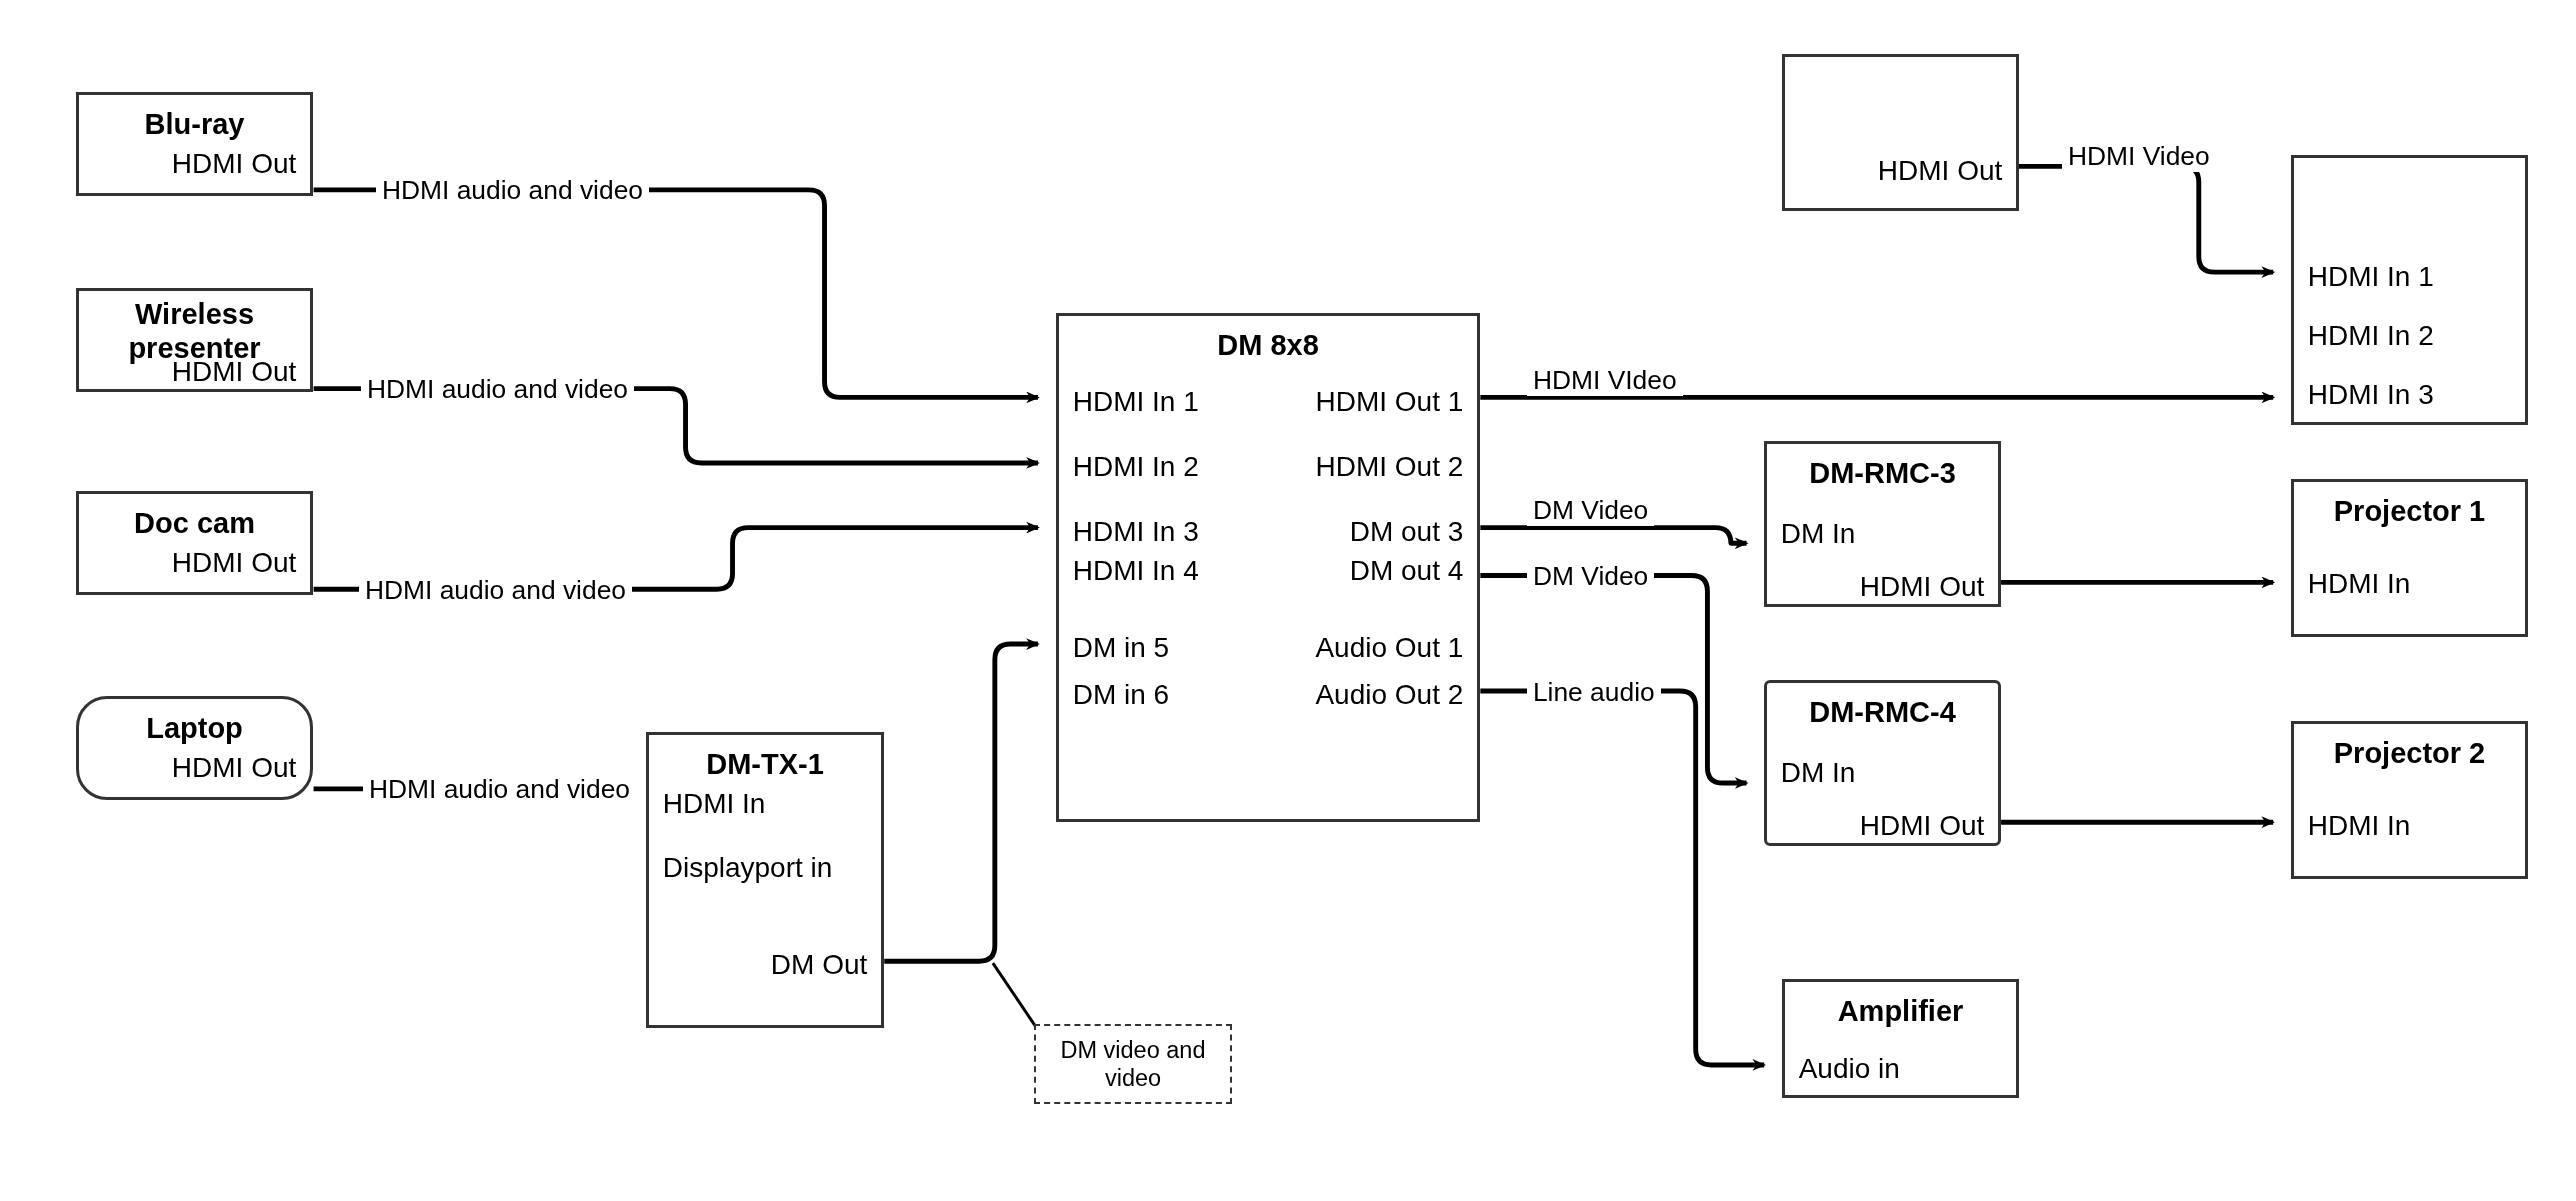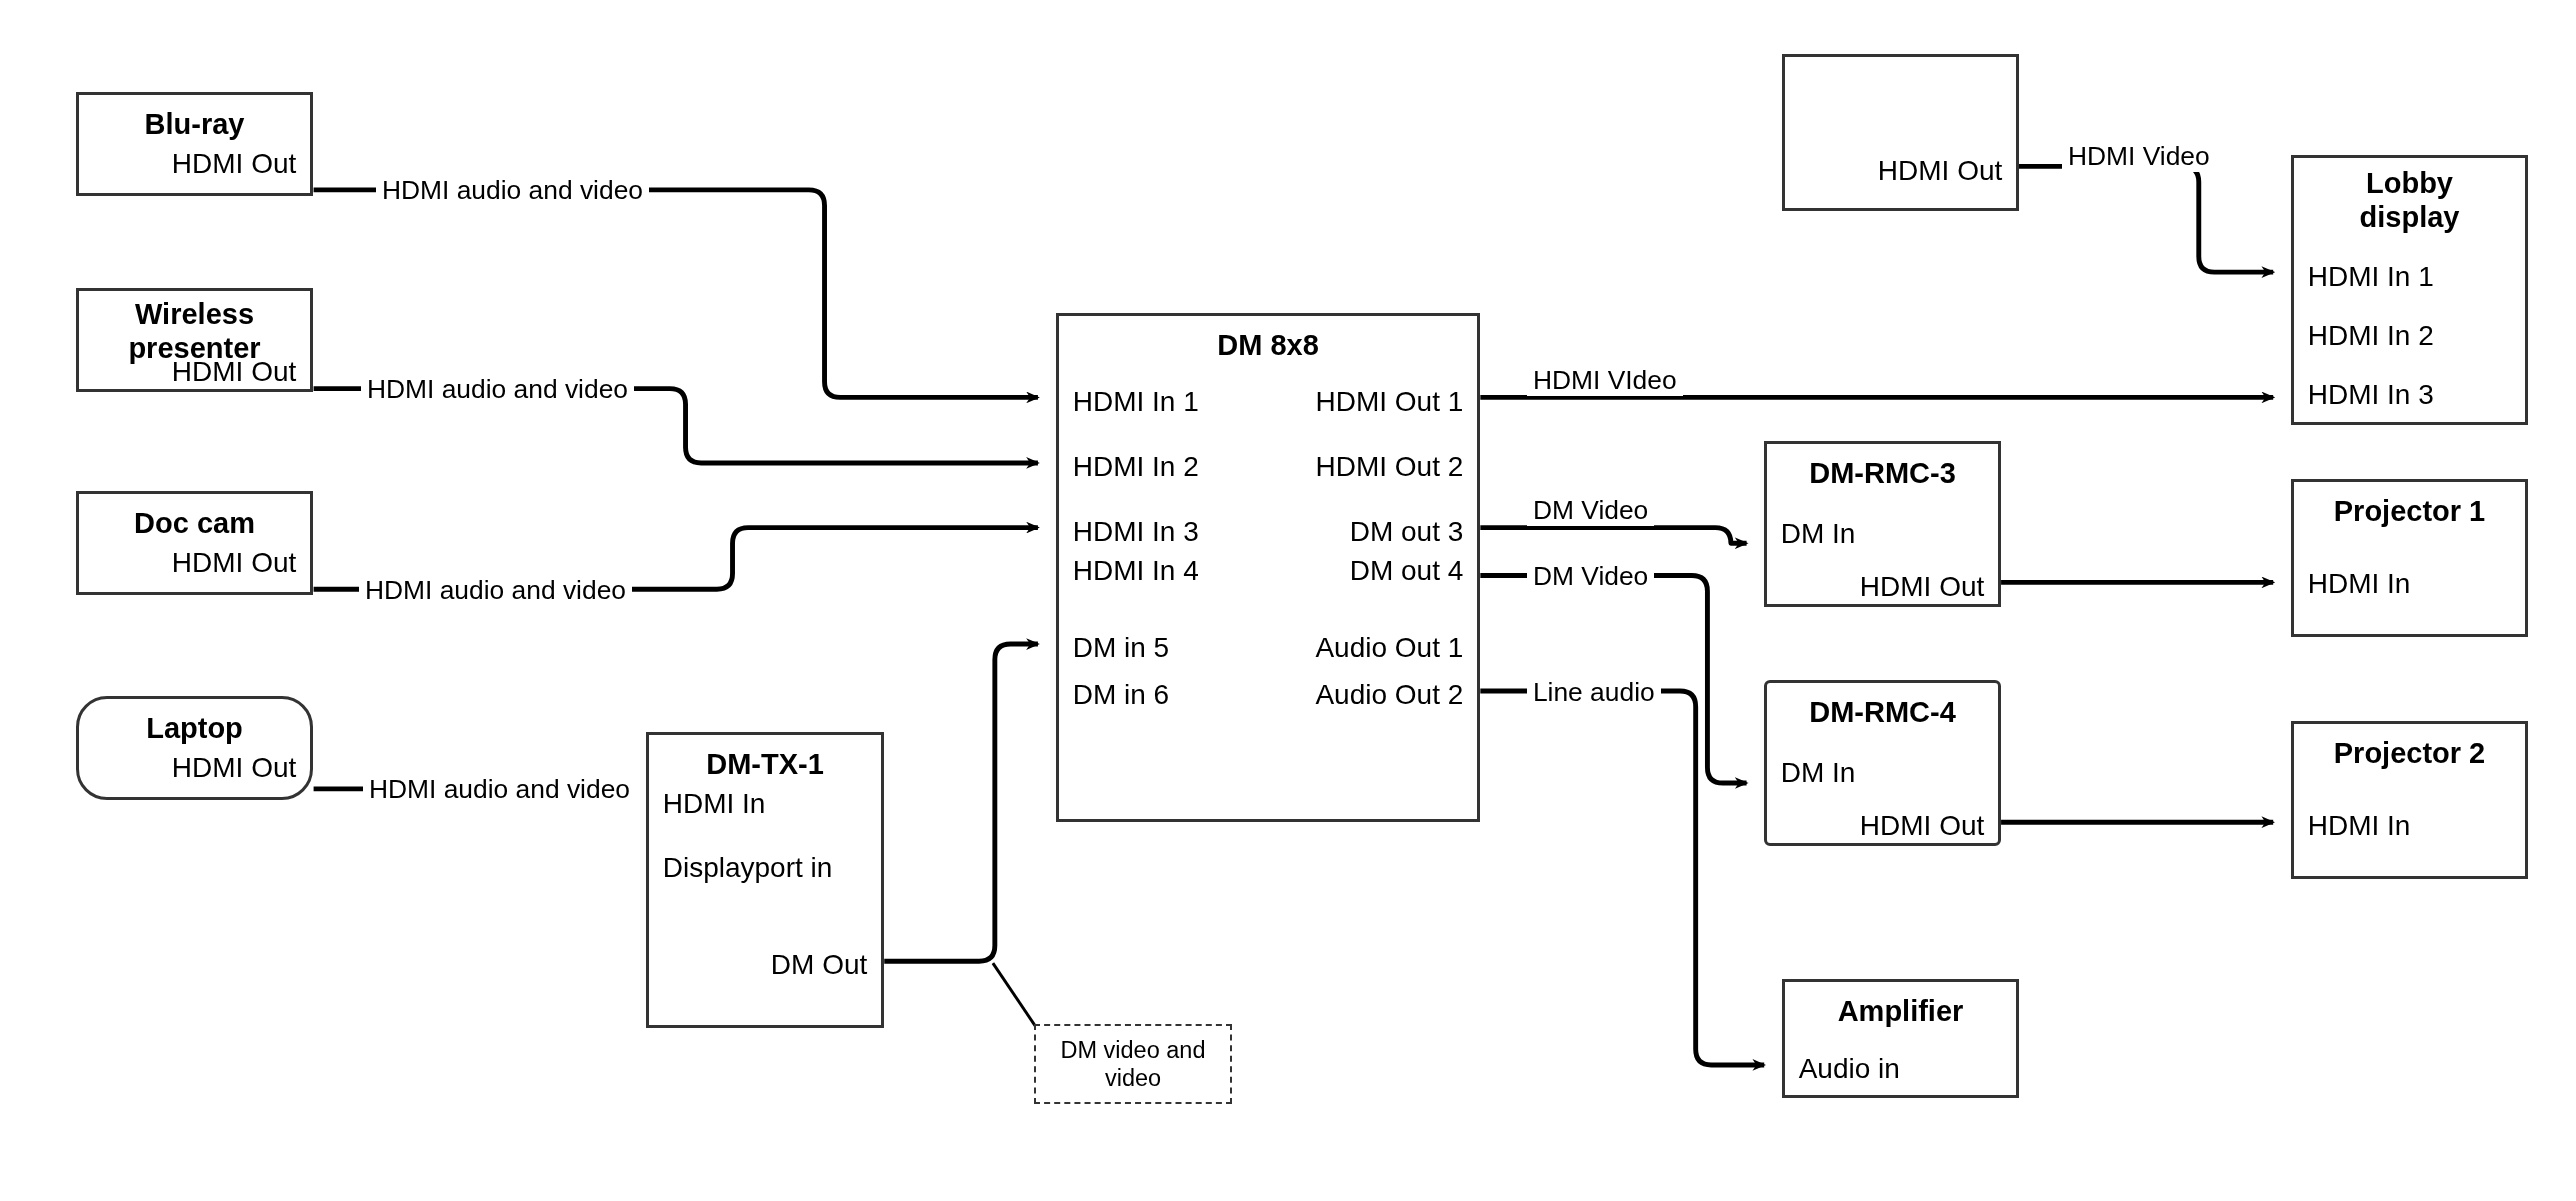--- a/index.html
+++ b/index.html
@@ -101,21 +101,20 @@
     <div class="port right fs29" style="top:239px;">DM out 4</div>
     <div class="port right fs29" style="top:316px;">Audio Out 1</div>
     <div class="port right fs29" style="top:363px;">Audio Out 2</div>
   </div>
 
   <div class="node" style="left:1782px;top:54px;width:237px;height:157px;">
     <div class="port right fs29" style="top:98px;">HDMI Out</div>
   </div>
 
   <div class="node" style="left:2291px;top:155px;width:237px;height:270px;">
-    <div class="title fs30" style="top:7.8px;">Lobby<br>display</div>
     <div class="port left fs29" style="top:103px;">HDMI In 1</div>
     <div class="port left fs29" style="top:162px;">HDMI In 2</div>
     <div class="port left fs29" style="top:221px;">HDMI In 3</div>
   </div>
 
   <div class="node" style="left:1764px;top:441px;width:237px;height:166px;">
     <div class="title fs30" style="top:11.7px;">DM-RMC-3</div>
     <div class="port left fs29" style="top:74px;">DM In</div>
     <div class="port right fs29" style="top:127px;">HDMI Out</div>
   </div>

